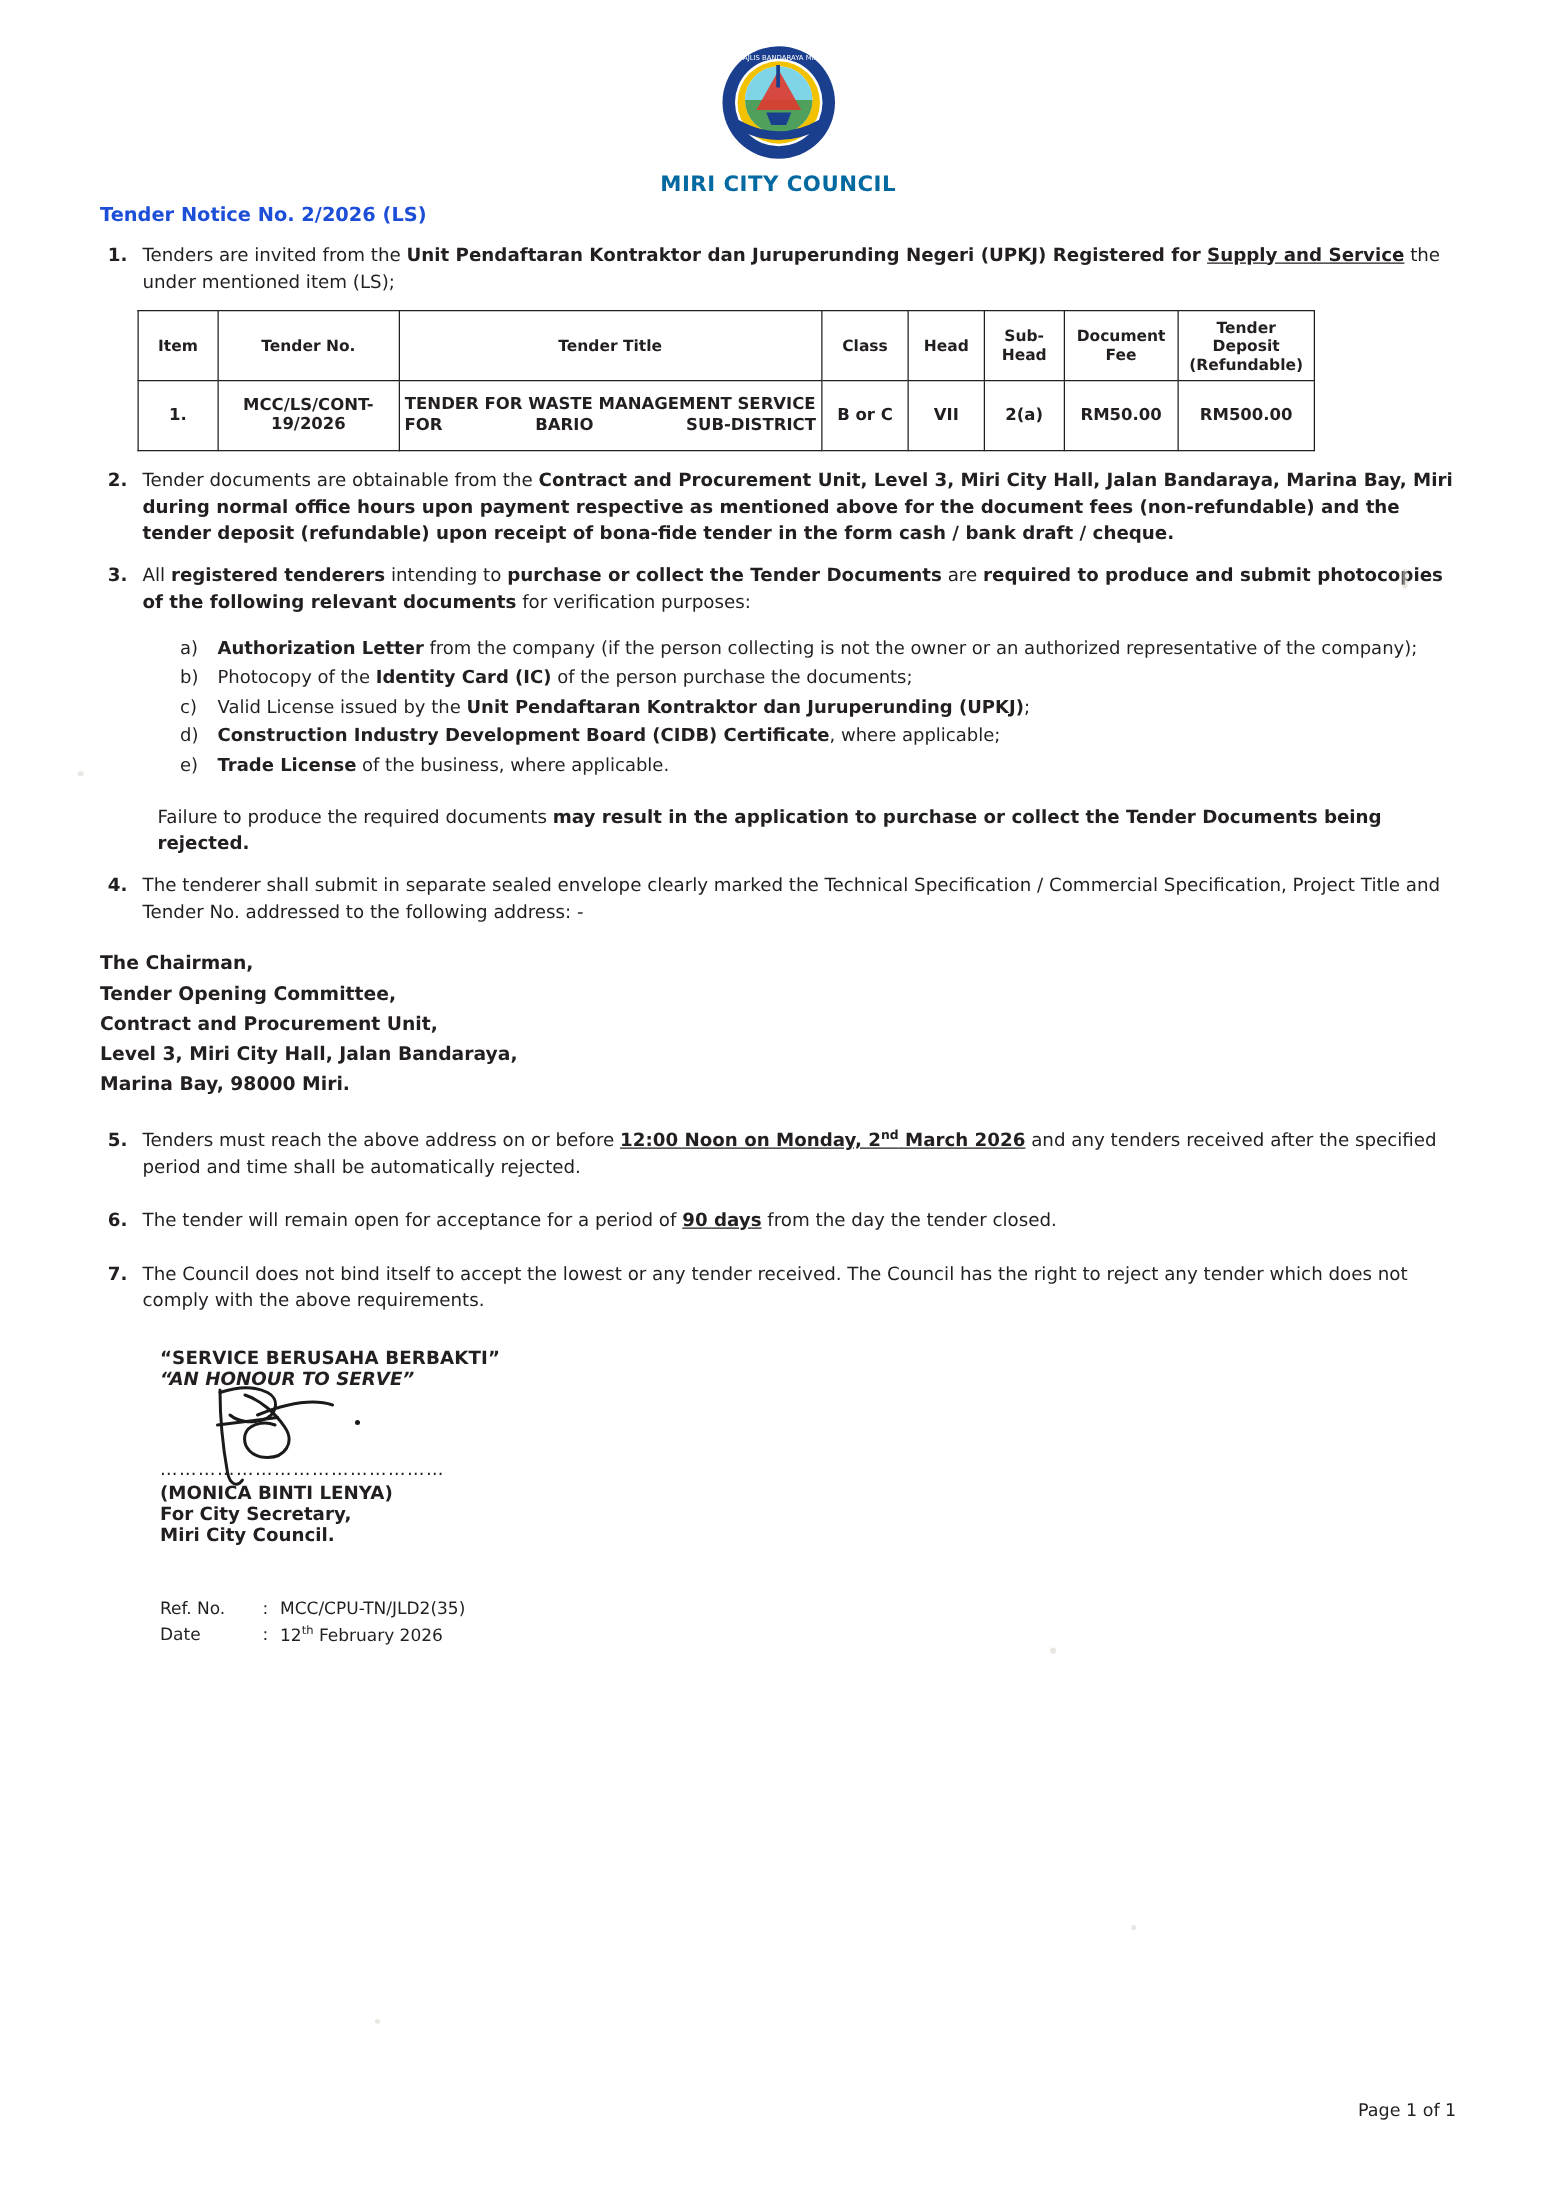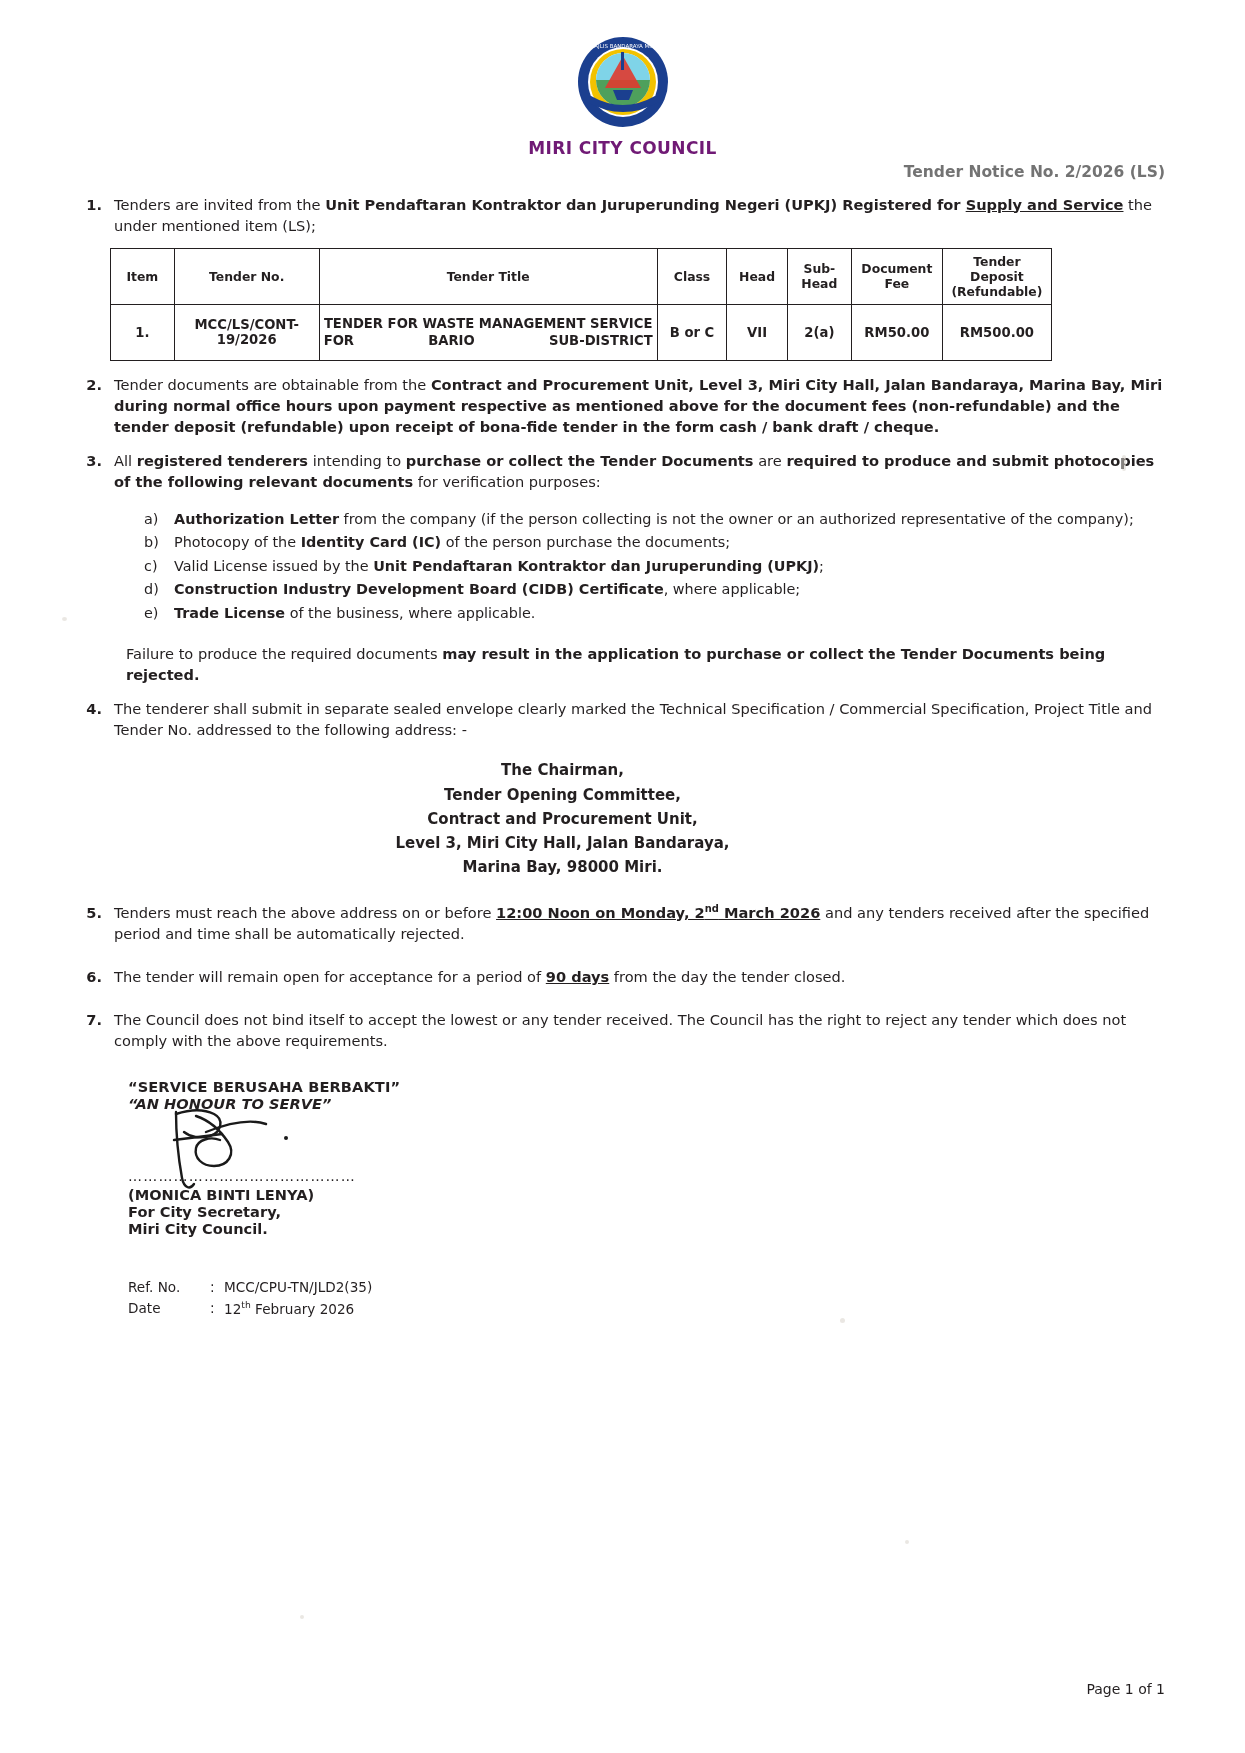--- a/index.html
+++ b/index.html
@@ -32,28 +32,28 @@
     height: 96px;
     position: relative;
   }
 
   
   .org-title {
     text-align: center;
     font-size: 17px;
     font-weight: bold;
     letter-spacing: 0.4px;
-    color: #701a75;
+    color: #0369a1;
     line-height: 1.5;
   }
   .notice-no {
-    text-align: right;
+    text-align: left;
     font-size: 15.5px;
     font-weight: bold;
-    color: #737373;
+    color: #1d4ed8;
     margin-top: 1px;
     margin-bottom: 10px;
   }
 
   
   .clause {
     display: flex;
     margin-top: 13px;
     font-size: 14.6px;
     line-height: 1.45;
@@ -110,21 +110,21 @@
   .sub-item .txt { flex: 1 1 auto; }
 
   .para-indent {
     margin: 18px 0 0 46px;
     font-size: 14.6px;
     line-height: 1.45;
   }
 
   
   .address {
-    text-align: center;
+    text-align: left;
     font-weight: bold;
     font-size: 15px;
     line-height: 1.62;
     margin: 18px 0 0 0;
     padding-right: 120px;
   }
 
   
   .sig-block {
     margin: 26px 0 0 48px;

